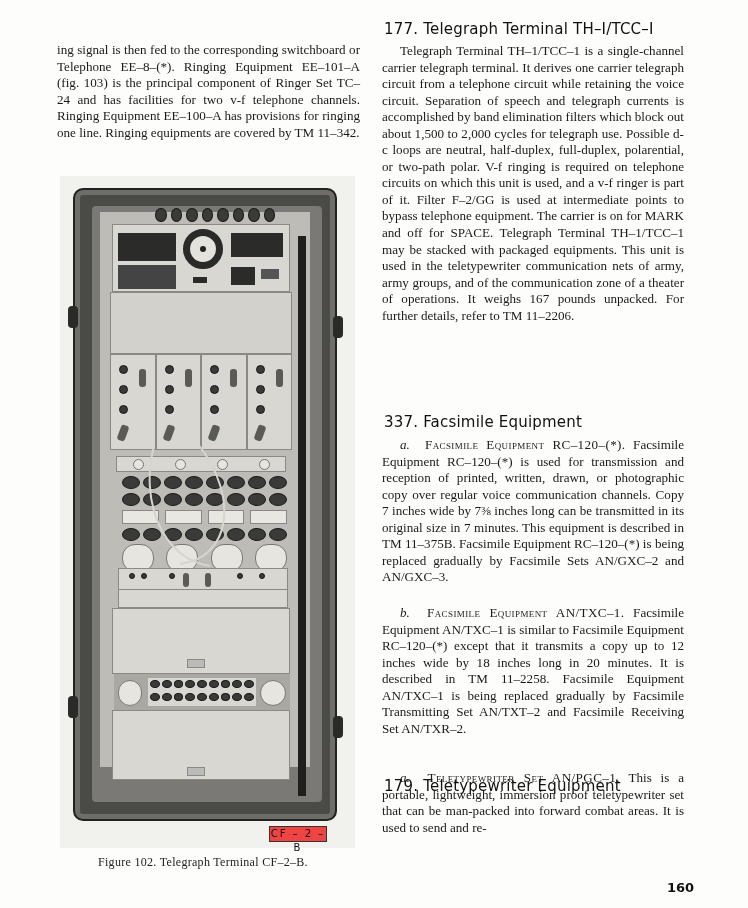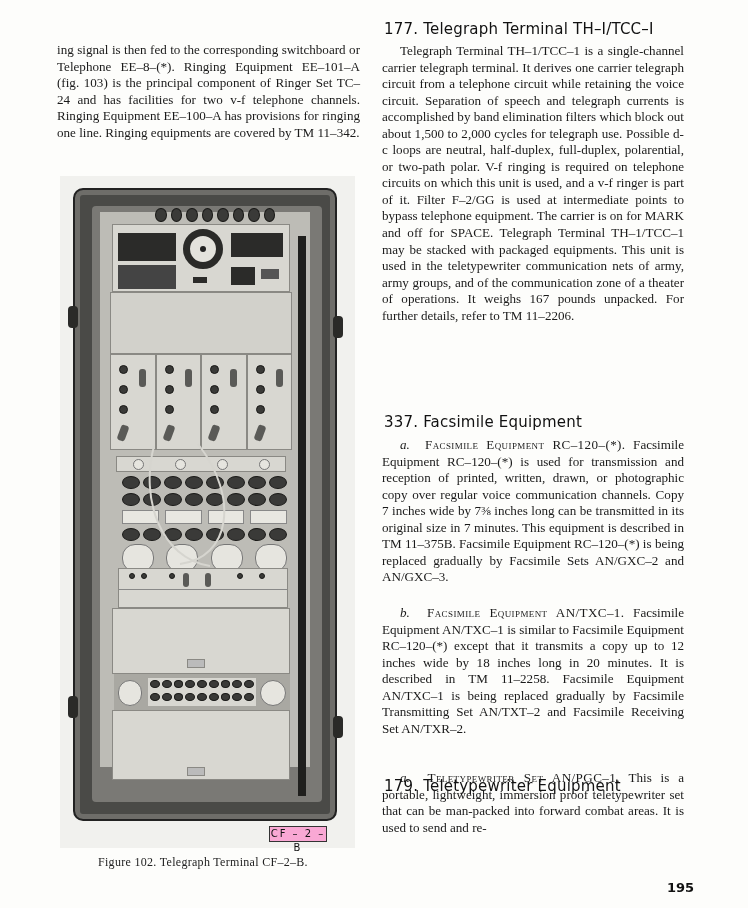--- a/index.html
+++ b/index.html
@@ -47,21 +47,21 @@
     left:32px; top:30px; width:230px; height:596px; background:#7a7975; border-radius:4px;
   }
   #chassis { left:40px; top:36px; width:210px; height:555px; background:#bdbcb6; }
   .panel-light { background:#d8d7d1; border:1px solid #8a8984; }
   .panel-dark { background:#2b2b29; }
   .knob { border-radius:50%; background:#3a3a38; border:1px solid #1a1a18; }
   .knob-light { border-radius:50%; background:#e6e5df; border:1px solid #777; }
   .switch { background:#5a5a57; border-radius:3px; }
   .handle { border-radius:50%; background:#2a2a28; }
   #label-cf2b {
-    left:209px; top:650px; width:58px; height:16px; border:1px solid #333; background:#f9a8d4;
+    left:209px; top:650px; width:58px; height:16px; border:1px solid #333; background:#ef4444;
     font-family:"DejaVu Sans","Liberation Sans",sans-serif; font-size:10px; letter-spacing:2px;
     text-align:center; line-height:14px; color:#111;
   }
 </style>
 </head>
 <body>
 
 <p class="para" id="col-left-top">ing signal is then fed to the corresponding switchboard or Telephone EE–8–(*). Ringing Equipment EE–101–A (fig. 103) is the principal component of Ringer Set TC–24 and has facilities for two v-f telephone channels. Ringing Equipment EE–100–A has provisions for ringing one line. Ringing equipments are covered by TM 11–342.</p>
 
 <div id="figure">
@@ -236,13 +236,13 @@
 <p class="para" id="p177"><span class="indent"></span><span>Telegraph Terminal TH–1/TCC–1 is a single-channel carrier telegraph terminal. It derives one carrier telegraph circuit from a telephone circuit while retaining the voice circuit. Separation of speech and telegraph currents is accomplished by band elimination filters which block out about 1,500 to 2,000 cycles for telegraph use. Possible d-c loops are neutral, half-duplex, full-duplex, polarential, or two-path polar. V-f ringing is required on telephone circuits on which this unit is used, and a v-f ringer is part of it. Filter F–2/GG is used at intermediate points to bypass telephone equipment. The carrier is on for MARK and off for SPACE. Telegraph Terminal TH–1/TCC–1 may be stacked with packaged equipments. This unit is used in the teletypewriter communication nets of army, army groups, and of the communication zone of a theater of operations. It weighs 167 pounds unpacked. For further details, refer to TM 11–2206.</span></p>
 
 <h2 id="h178">337.  Facsimile Equipment</h2>
 <p class="para" id="p178a"><span class="indent"></span><span class="it">a.</span>&nbsp;&nbsp;<span class="sc">Facsimile Equipment RC–120–(*).</span> <span>Facsimile Equipment RC–120–(*) is used for transmission and reception of printed, written, drawn, or photographic copy over regular voice communication channels. Copy 7 inches wide by 7⅜ inches long can be transmitted in its original size in 7 minutes. This equipment is described in TM 11–375B. Facsimile Equipment RC–120–(*) is being replaced gradually by Facsimile Sets AN/GXC–2 and AN/GXC–3.</span></p>
 
 <p class="para" id="p178b"><span class="indent"></span><span class="it">b.</span>&nbsp;&nbsp;<span class="sc">Facsimile Equipment AN/TXC–1.</span> <span>Facsimile Equipment AN/TXC–1 is similar to Facsimile Equipment RC–120–(*) except that it transmits a copy up to 12 inches wide by 18 inches long in 20 minutes. It is described in TM 11–2258. Facsimile Equipment AN/TXC–1 is being replaced gradually by Facsimile Transmitting Set AN/TXT–2 and Facsimile Receiving Set AN/TXR–2.</span></p>
 
 <h2 id="h179">179.  Teletypewriter Equipment</h2>
 <p class="para" id="p179a"><span class="indent"></span><span class="it">a.</span>&nbsp;&nbsp;<span class="sc">Teletypewriter Set AN/PGC–1.</span> <span>This is a portable, lightweight, immersion proof teletypewriter set that can be man-packed into forward combat areas. It is used to send and re-</span></p>
 
-<div id="page-number">195</div>
+<div id="page-number">160</div>
 
 </body></html>

